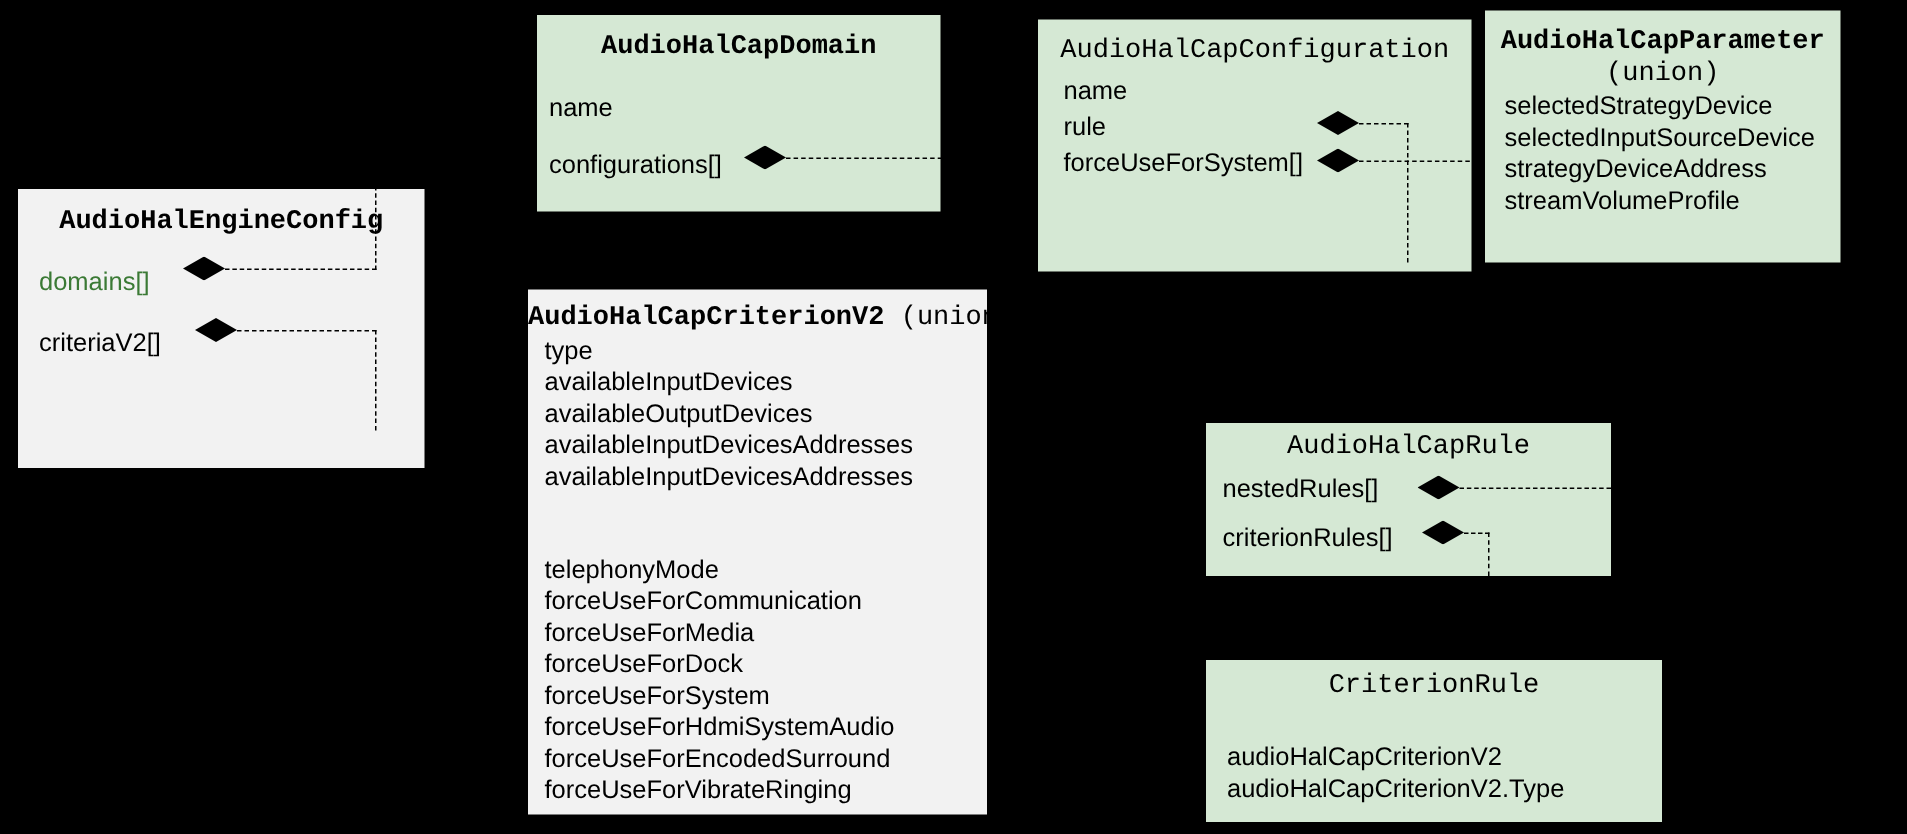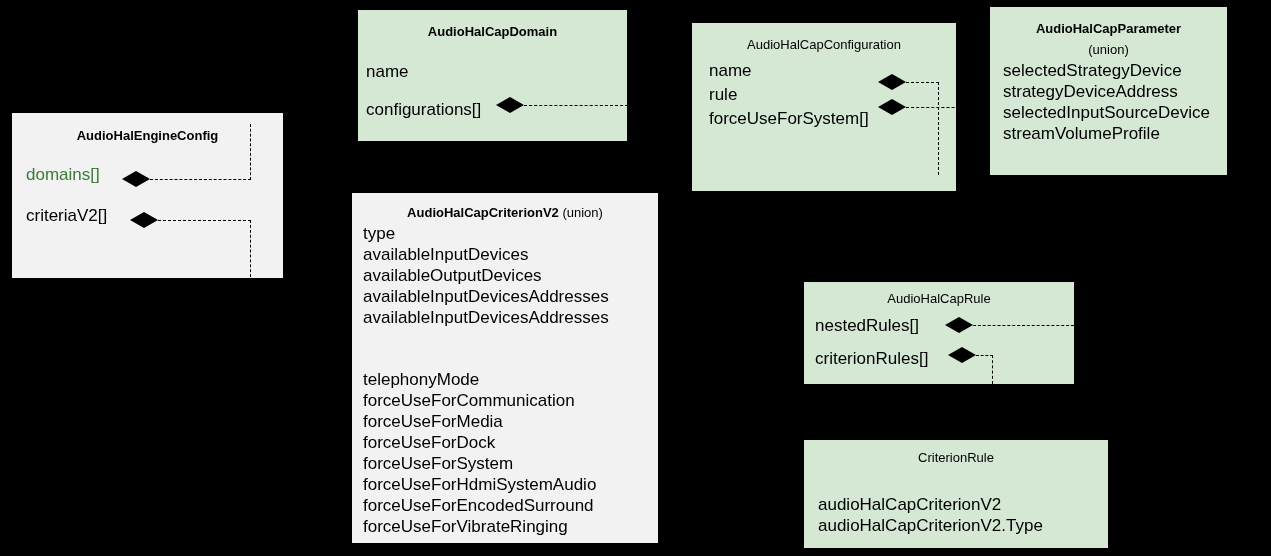--- a/index.html
+++ b/index.html
@@ -22,24 +22,25 @@
     overflow: hidden;
   }
   .uml-box.green {
     background: #d5e8d4;
   }
   .uml-box.grey {
     background: #f2f2f2;
   }
   .box-title {
     text-align: center;
-    font-size: 13px;
+    font-size: 18px;
     color: #000000;
     line-height: 21px;
     white-space: nowrap;
+    font-family: Liberation Mono, monospace;
   }
   .box-title.bold {
     font-weight: bold;
   }
   .box-title .suffix {
     font-weight: normal;
   }
   .attr {
     font-size: 17px;
     color: #000000;
@@ -67,21 +68,21 @@
     height: 16px;
     background: #000000;
     clip-path: polygon(50% 0%, 100% 50%, 50% 100%, 0% 50%);
   }
 </style>
 </head>
 <body>
 
 <div id="canvas">
 
-  <div class="uml-box grey" style="left:12px; top:113px; width:271px; height:165px;">
+  <div class="uml-box grey" style="left:12px; top:126px; width:271px; height:186px;">
     <div class="box-title bold" style="margin-top:12px;">AudioHalEngineConfig</div>
     <div class="attr green-text" style="margin-top:18px; margin-left:14px;">domains[]</div>
     <div class="attr" style="margin-top:20px; margin-left:14px;">criteriaV2[]</div>
   </div>
 
   <div class="dia" style="left:122px; top:171px;"></div>
   <div class="hline" style="left:150px; top:179px; width:101px;"></div>
   <div class="vline" style="left:250px; top:124px; height:56px;"></div>
 
   <div class="dia" style="left:130px; top:212px;"></div>
@@ -90,40 +91,40 @@
 
   <div class="uml-box green" style="left:358px; top:10px; width:269px; height:131px;">
     <div class="box-title bold" style="margin-top:11px;">AudioHalCapDomain</div>
     <div class="attr" style="margin-top:19px; margin-left:8px;">name</div>
     <div class="attr" style="margin-top:17px; margin-left:8px;">configurations[]</div>
   </div>
 
   <div class="dia" style="left:496px; top:97px;"></div>
   <div class="hline" style="left:524px; top:105px; width:180px;"></div>
 
-  <div class="uml-box green" style="left:692px; top:23px; width:264px; height:168px;">
+  <div class="uml-box green" style="left:692px; top:13px; width:289px; height:168px;">
     <div class="box-title" style="margin-top:11px;">AudioHalCapConfiguration</div>
     <div class="attr" style="margin-top:5px; margin-left:17px;">name</div>
     <div class="attr" style="margin-top:3px; margin-left:17px;">rule</div>
     <div class="attr" style="margin-top:3px; margin-left:17px;">forceUseForSystem[]</div>
   </div>
 
   <div class="dia" style="left:878px; top:74px;"></div>
   <div class="hline" style="left:906px; top:82px; width:33px;"></div>
   <div class="vline" style="left:938px; top:82px; height:93px;"></div>
 
   <div class="dia" style="left:878px; top:99px;"></div>
   <div class="hline" style="left:906px; top:107px; width:84px;"></div>
 
   <div class="uml-box green" style="left:990px; top:7px; width:237px; height:168px;">
     <div class="box-title bold" style="margin-top:11px;">AudioHalCapParameter</div>
     <div class="box-title">(union)</div>
     <div class="attr" style="margin-left:13px;">selectedStrategyDevice</div>
+    <div class="attr" style="margin-left:13px;">selectedInputSourceDevice</div>
     <div class="attr" style="margin-left:13px;">strategyDeviceAddress</div>
-    <div class="attr" style="margin-left:13px;">selectedInputSourceDevice</div>
     <div class="attr" style="margin-left:13px;">streamVolumeProfile</div>
   </div>
 
   <div class="uml-box grey" style="left:352px; top:193px; width:306px; height:350px;">
     <div class="box-title bold" style="margin-top:9px;">
       <span>AudioHalCapCriterionV2</span>
       <span class="suffix"> (union)</span>
     </div>
     <div class="attr" style="margin-left:11px;">type</div>
     <div class="attr" style="margin-left:11px;">availableInputDevices</div>

